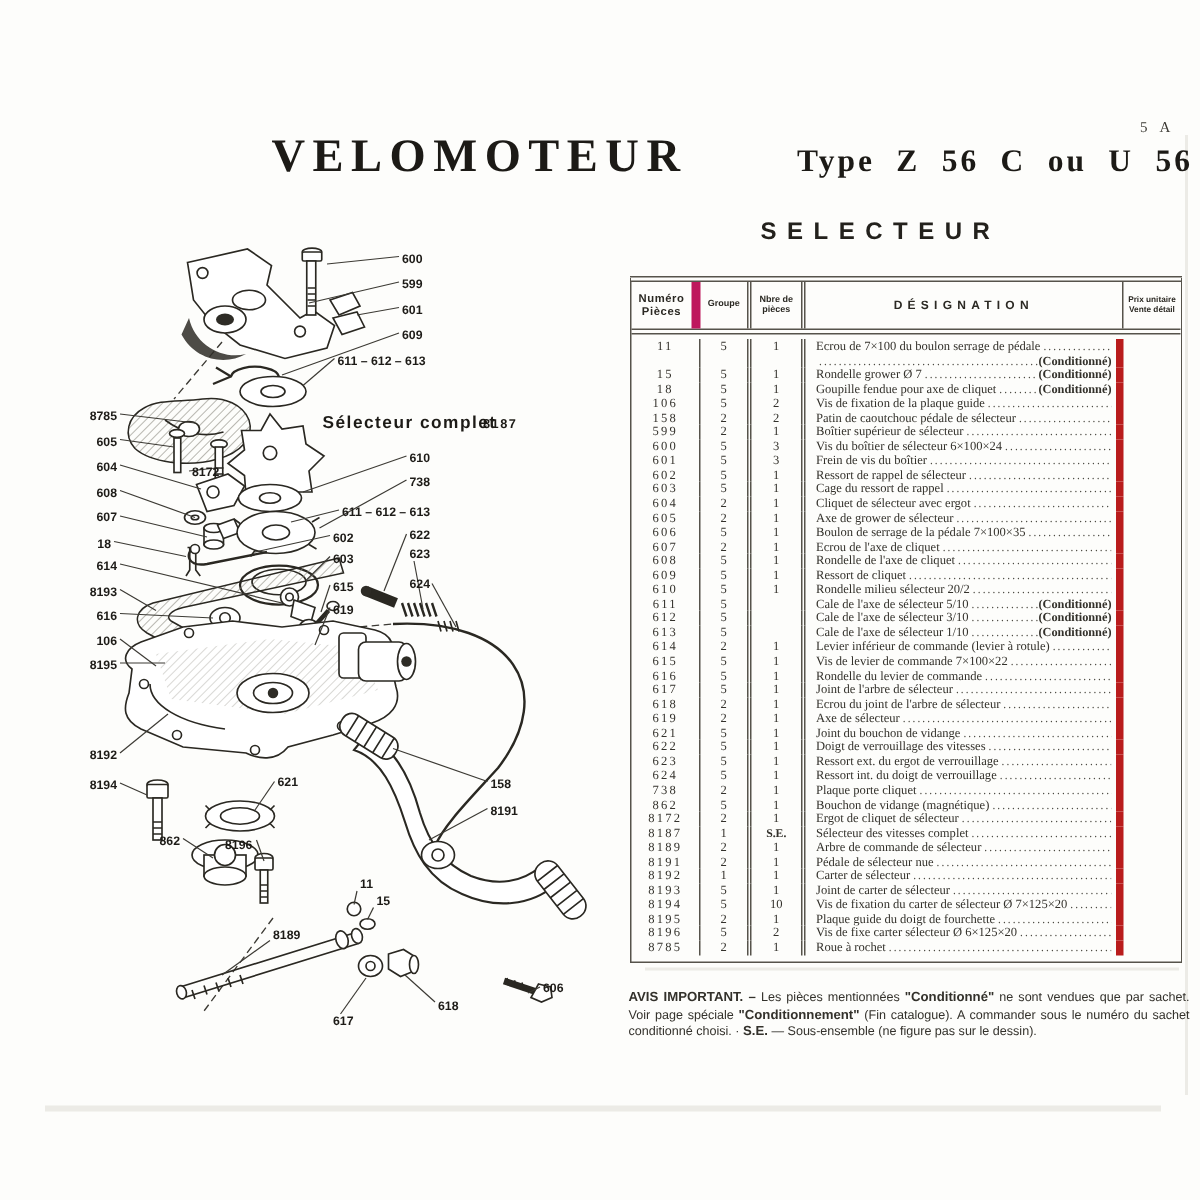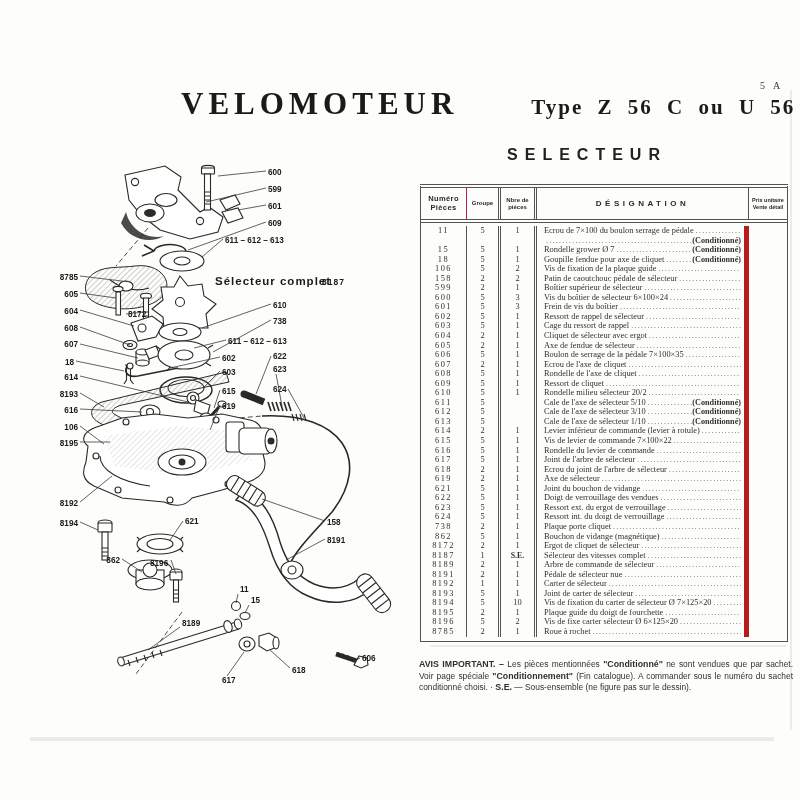--- a/index.html
+++ b/index.html
@@ -26,21 +26,21 @@
   .fw{fill:#ffffff;stroke:#2a2822;stroke-width:1.1;}
   .fh{fill:url(#h1);stroke:#2a2822;stroke-width:1;}
   .dk{fill:#2e2c26;stroke:none;}
   .dash{fill:none;stroke:#3c3a34;stroke-width:0.9;stroke-dasharray:5 3;}
   
   .parts-table{position:absolute;left:420px;top:184px;width:366px;
     border:1.6px solid #56534b;border-top:4px double #56534b;background:transparent;}
   .thead{display:grid;grid-template-columns:46px 34px 36px 1fr 38px;height:31px;border-bottom:4px double #56534b;
     font-family:"Liberation Sans",sans-serif;color:#2b2923;}
   .thead .hc{display:flex;flex-direction:column;align-items:center;justify-content:center;line-height:1.15;text-align:center;}
-  .h-num{font-size:7.5px;font-weight:bold;letter-spacing:.4px;border-right:1px solid #be185d;}
+  .h-num{font-size:7.5px;font-weight:bold;letter-spacing:.4px;border-right:6px solid #be185d;}
   .h-grp{font-size:6px;font-weight:bold;border-right:3px double #56534b;}
   .h-qty{font-size:6px;font-weight:bold;border-right:3px double #56534b;}
   .h-des{font-size:8px;font-weight:bold;letter-spacing:3.5px;border-right:1px solid #56534b;}
   .h-price{font-size:5.5px;font-weight:bold;}
   .tbody{padding:3px 0 4px 0;}
   .trow{display:grid;grid-template-columns:46px 34px 36px 1fr 38px;line-height:9.55px;font-size:8.4px;color:#33312b;}
   .cell{overflow:hidden;white-space:nowrap;}
   .c-num{text-align:center;letter-spacing:1.5px;border-right:1px solid #56534b;}
   .c-grp{text-align:center;border-right:3px double #56534b;}
   .c-qty{text-align:center;border-right:3px double #56534b;}
@@ -540,21 +540,21 @@
           </div>
         </div>
         <div class="cell c-price"></div>
       </div>
       <div class="trow">
         <div class="cell c-num">605</div>
         <div class="cell c-grp">2</div>
         <div class="cell c-qty">1</div>
         <div class="cell c-des">
           <div class="dline">
-            <span class="dtext">Axe de fendue de sélecteur</span>
+            <span class="dtext">Axe de grower de sélecteur</span>
             <span class="dots">........................................................................................................................</span>
           </div>
         </div>
         <div class="cell c-price"></div>
       </div>
       <div class="trow">
         <div class="cell c-num">606</div>
         <div class="cell c-grp">5</div>
         <div class="cell c-qty">1</div>
         <div class="cell c-des">
@@ -735,21 +735,21 @@
           </div>
         </div>
         <div class="cell c-price"></div>
       </div>
       <div class="trow">
         <div class="cell c-num">622</div>
         <div class="cell c-grp">5</div>
         <div class="cell c-qty">1</div>
         <div class="cell c-des">
           <div class="dline">
-            <span class="dtext">Doigt de verrouillage des vendues</span>
+            <span class="dtext">Doigt de verrouillage des vitesses</span>
             <span class="dots">........................................................................................................................</span>
           </div>
         </div>
         <div class="cell c-price"></div>
       </div>
       <div class="trow">
         <div class="cell c-num">623</div>
         <div class="cell c-grp">5</div>
         <div class="cell c-qty">1</div>
         <div class="cell c-des">

